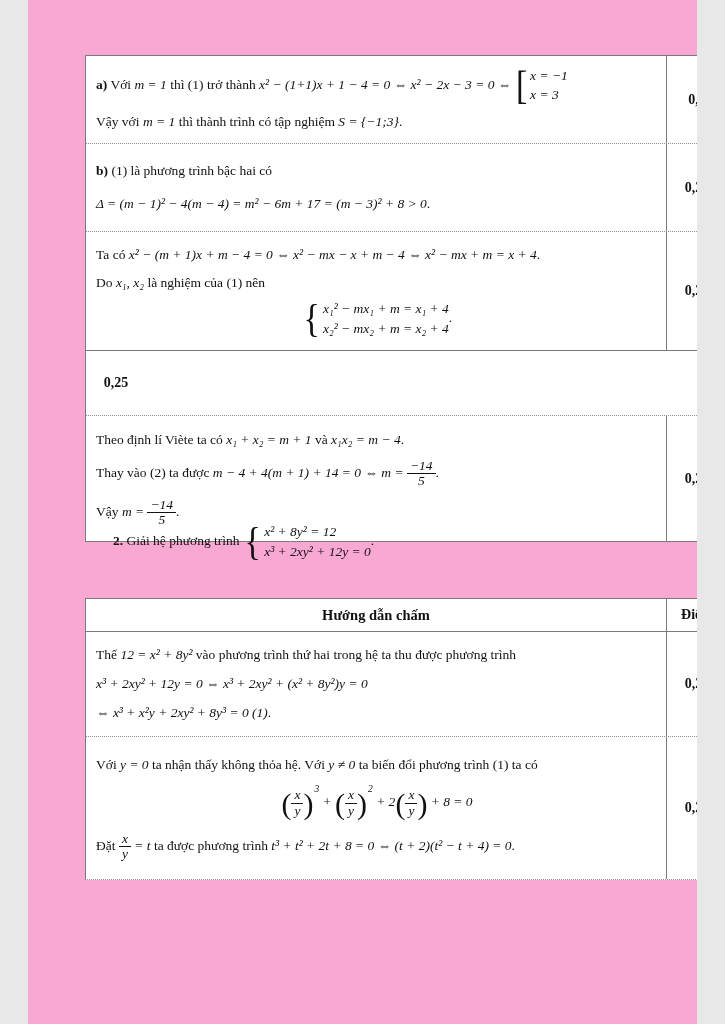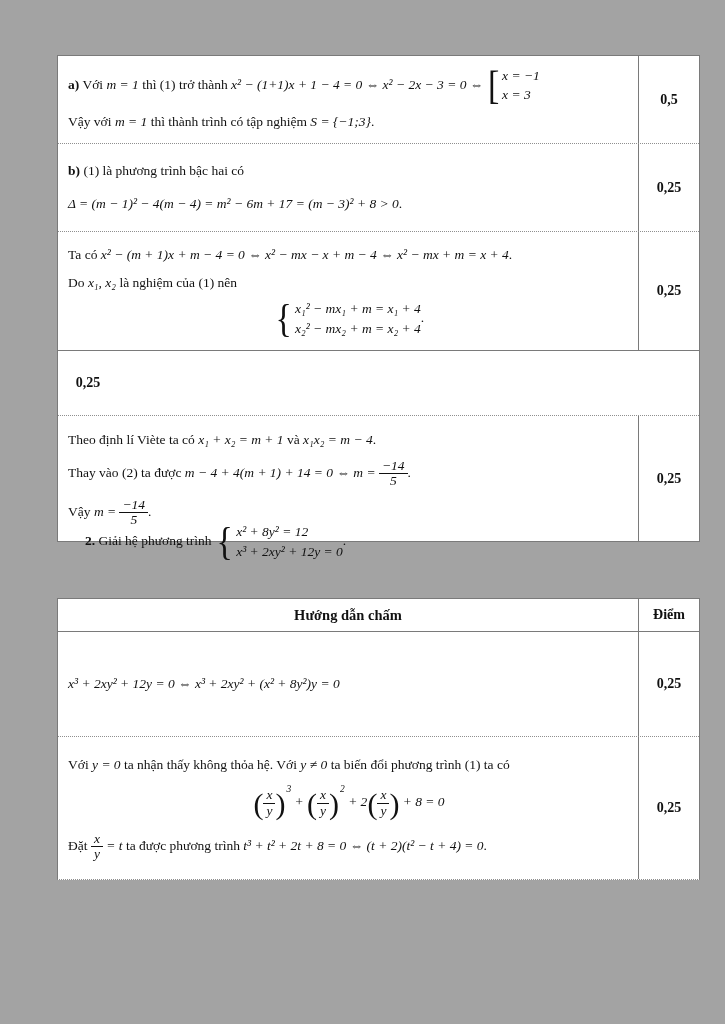--- a/index.html
+++ b/index.html
@@ -1,17 +1,17 @@
 <!DOCTYPE html>
 <html><head>
 <meta charset="utf-8">
 <style>
   html,body{margin:0;padding:0;background:#e8e8e8;}
   .page{
-    position:relative;width:725px;height:1024px;background:#a3a3a3;margin:0 auto;
+    position:relative;width:669px;height:1024px;background:#f9a8d4;margin:0 auto;
     font-family:"Liberation Serif","DejaVu Serif",serif;font-size:13.5px;color:#111;
     overflow:hidden;
   }
   .gtable{position:absolute;left:57px;width:643px;border:1px solid #7a7a7a;box-sizing:border-box;background:#fff;}
   #table1{top:55px;}
   #table2{top:598px;border-bottom:1px dotted #8f8f8f;}
   .trow{display:flex;align-items:stretch;}
   .trow.sep-dotted{border-bottom:1px dotted #8f8f8f;}
   .trow.sep-solid{border-bottom:1px solid #7a7a7a;}
   .cell.content{flex:1 1 auto;border-right:1px solid #7a7a7a;padding:4px 8px 4px 10px;
@@ -112,21 +112,23 @@
   </div>
 
   <div class="gtable" id="table2">
     <div class="thead">
       <div class="cell content">Hướng dẫn chấm</div>
       <div class="cell points">Điểm</div>
     </div>
     <div id="t2-rows">
         <div class="trow sep-dotted">
           <div class="cell content">
+            <div class="line"><span class="txt">Thế </span><span class="math">12 = x² + 8y²</span><span class="txt"> vào phương trình thứ hai trong hệ ta thu được phương trình</span></div>
             <div class="line"><span class="math">x³ + 2xy² + 12y = 0 ⇔ x³ + 2xy² + (x² + 8y²)y = 0</span></div>
+            <div class="line"><span class="math">⇔ x³ + x²y + 2xy² + 8y³ = 0 (1)</span><span class="txt">.</span></div>
           </div>
           <div class="cell points">0,25</div>
         </div>
         <div class="trow">
           <div class="cell content">
             <div class="line"><span class="txt">Với </span><span class="math">y = 0</span><span class="txt"> ta nhận thấy không thỏa hệ. Với </span><span class="math">y ≠ 0</span><span class="txt"> ta biến đổi phương trình (1) ta có</span></div>
             <div class="line center"><span class="pfrac">
                 <span class="paren">(</span>
                 <span class="frac">
                   <span class="num">x</span>

